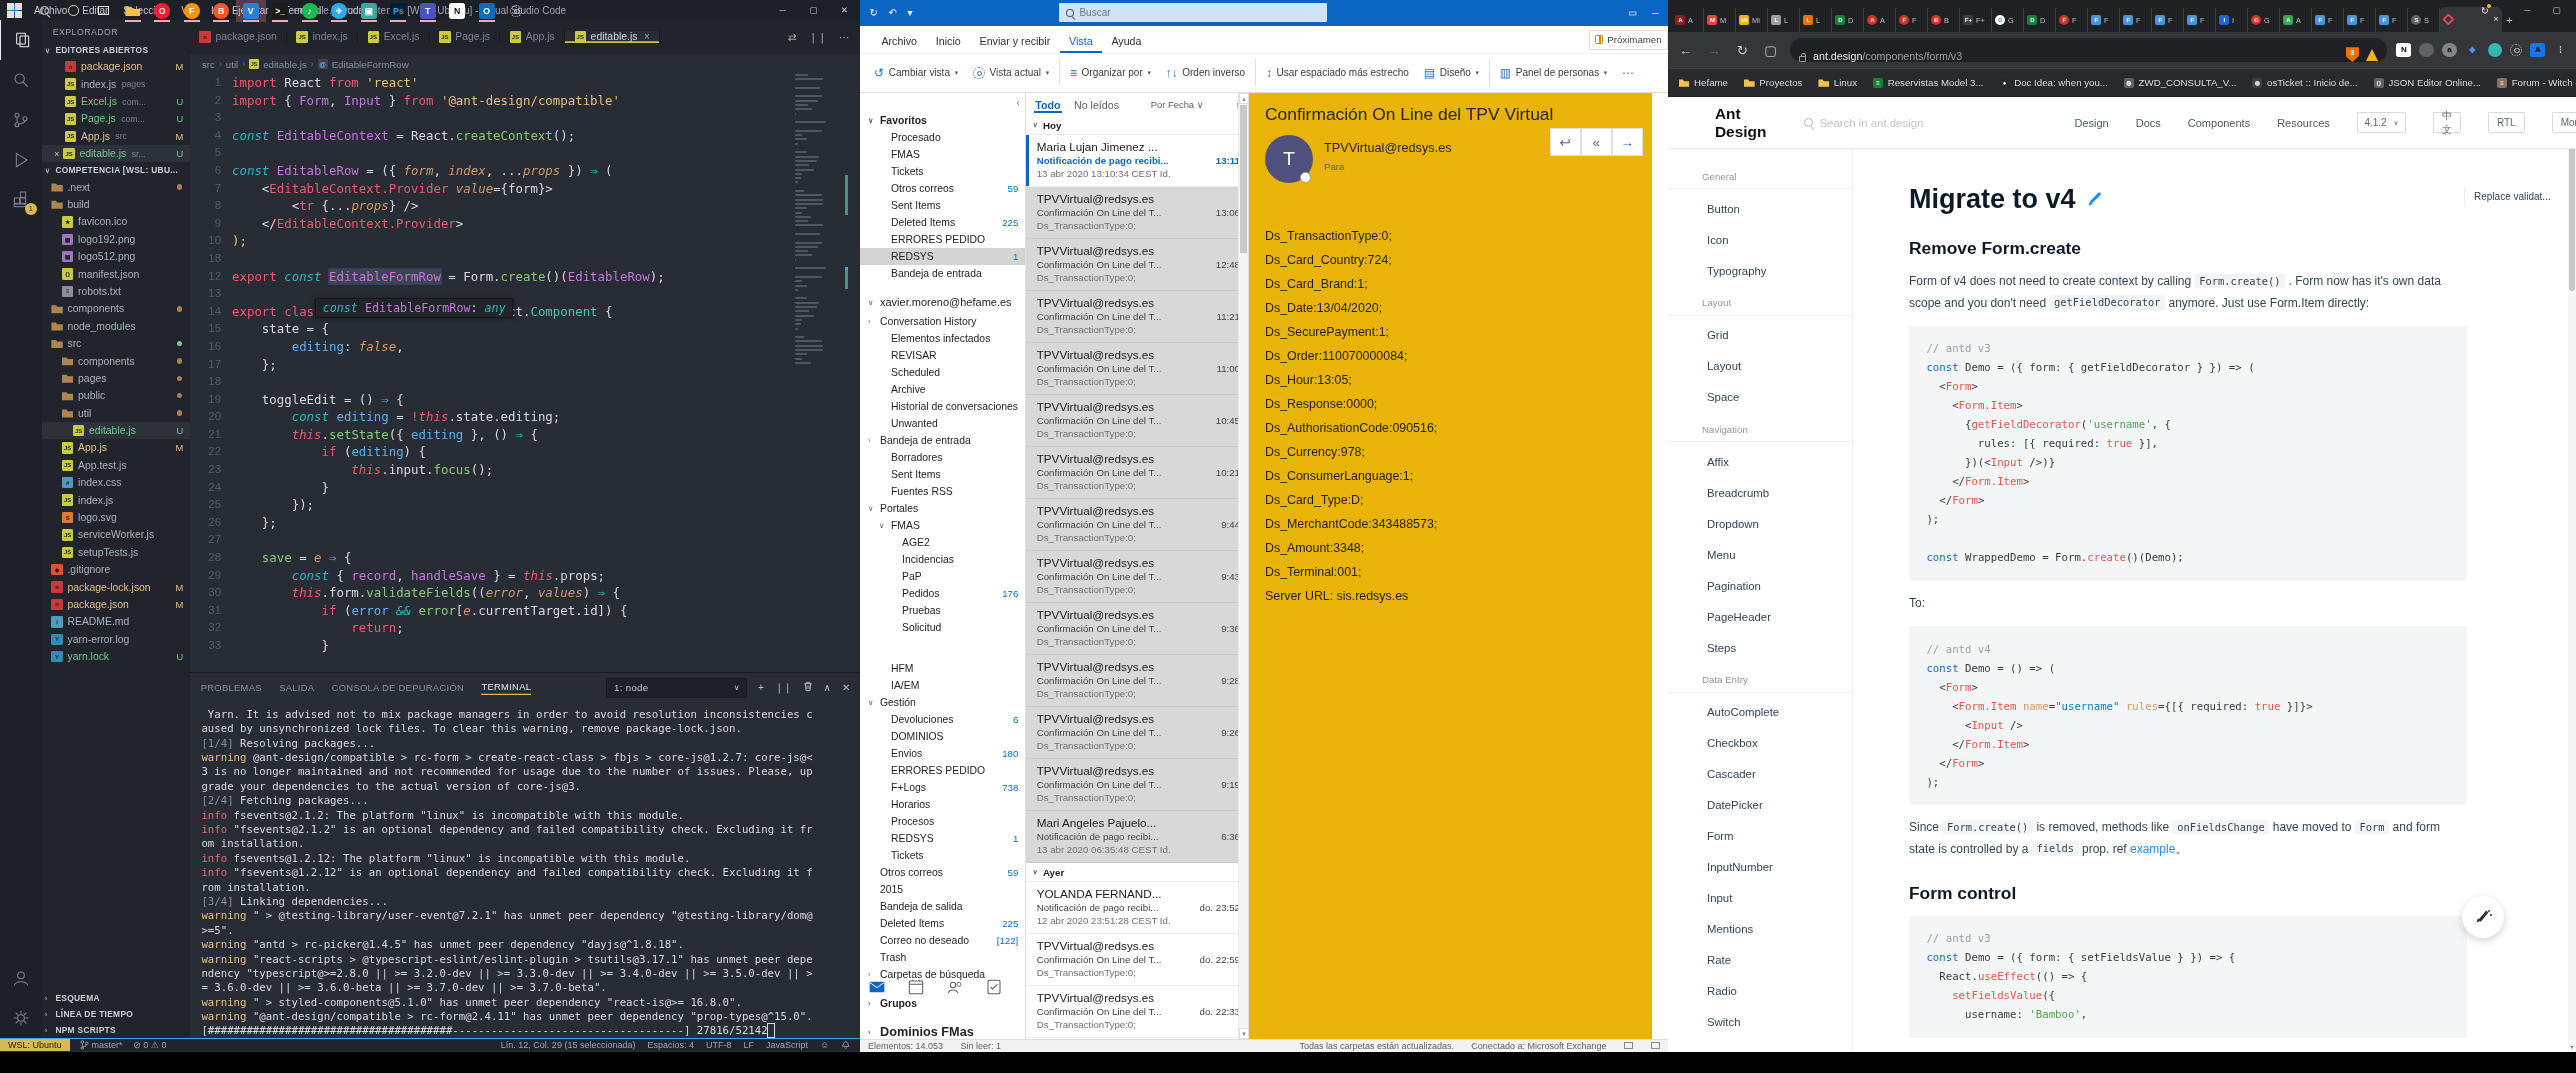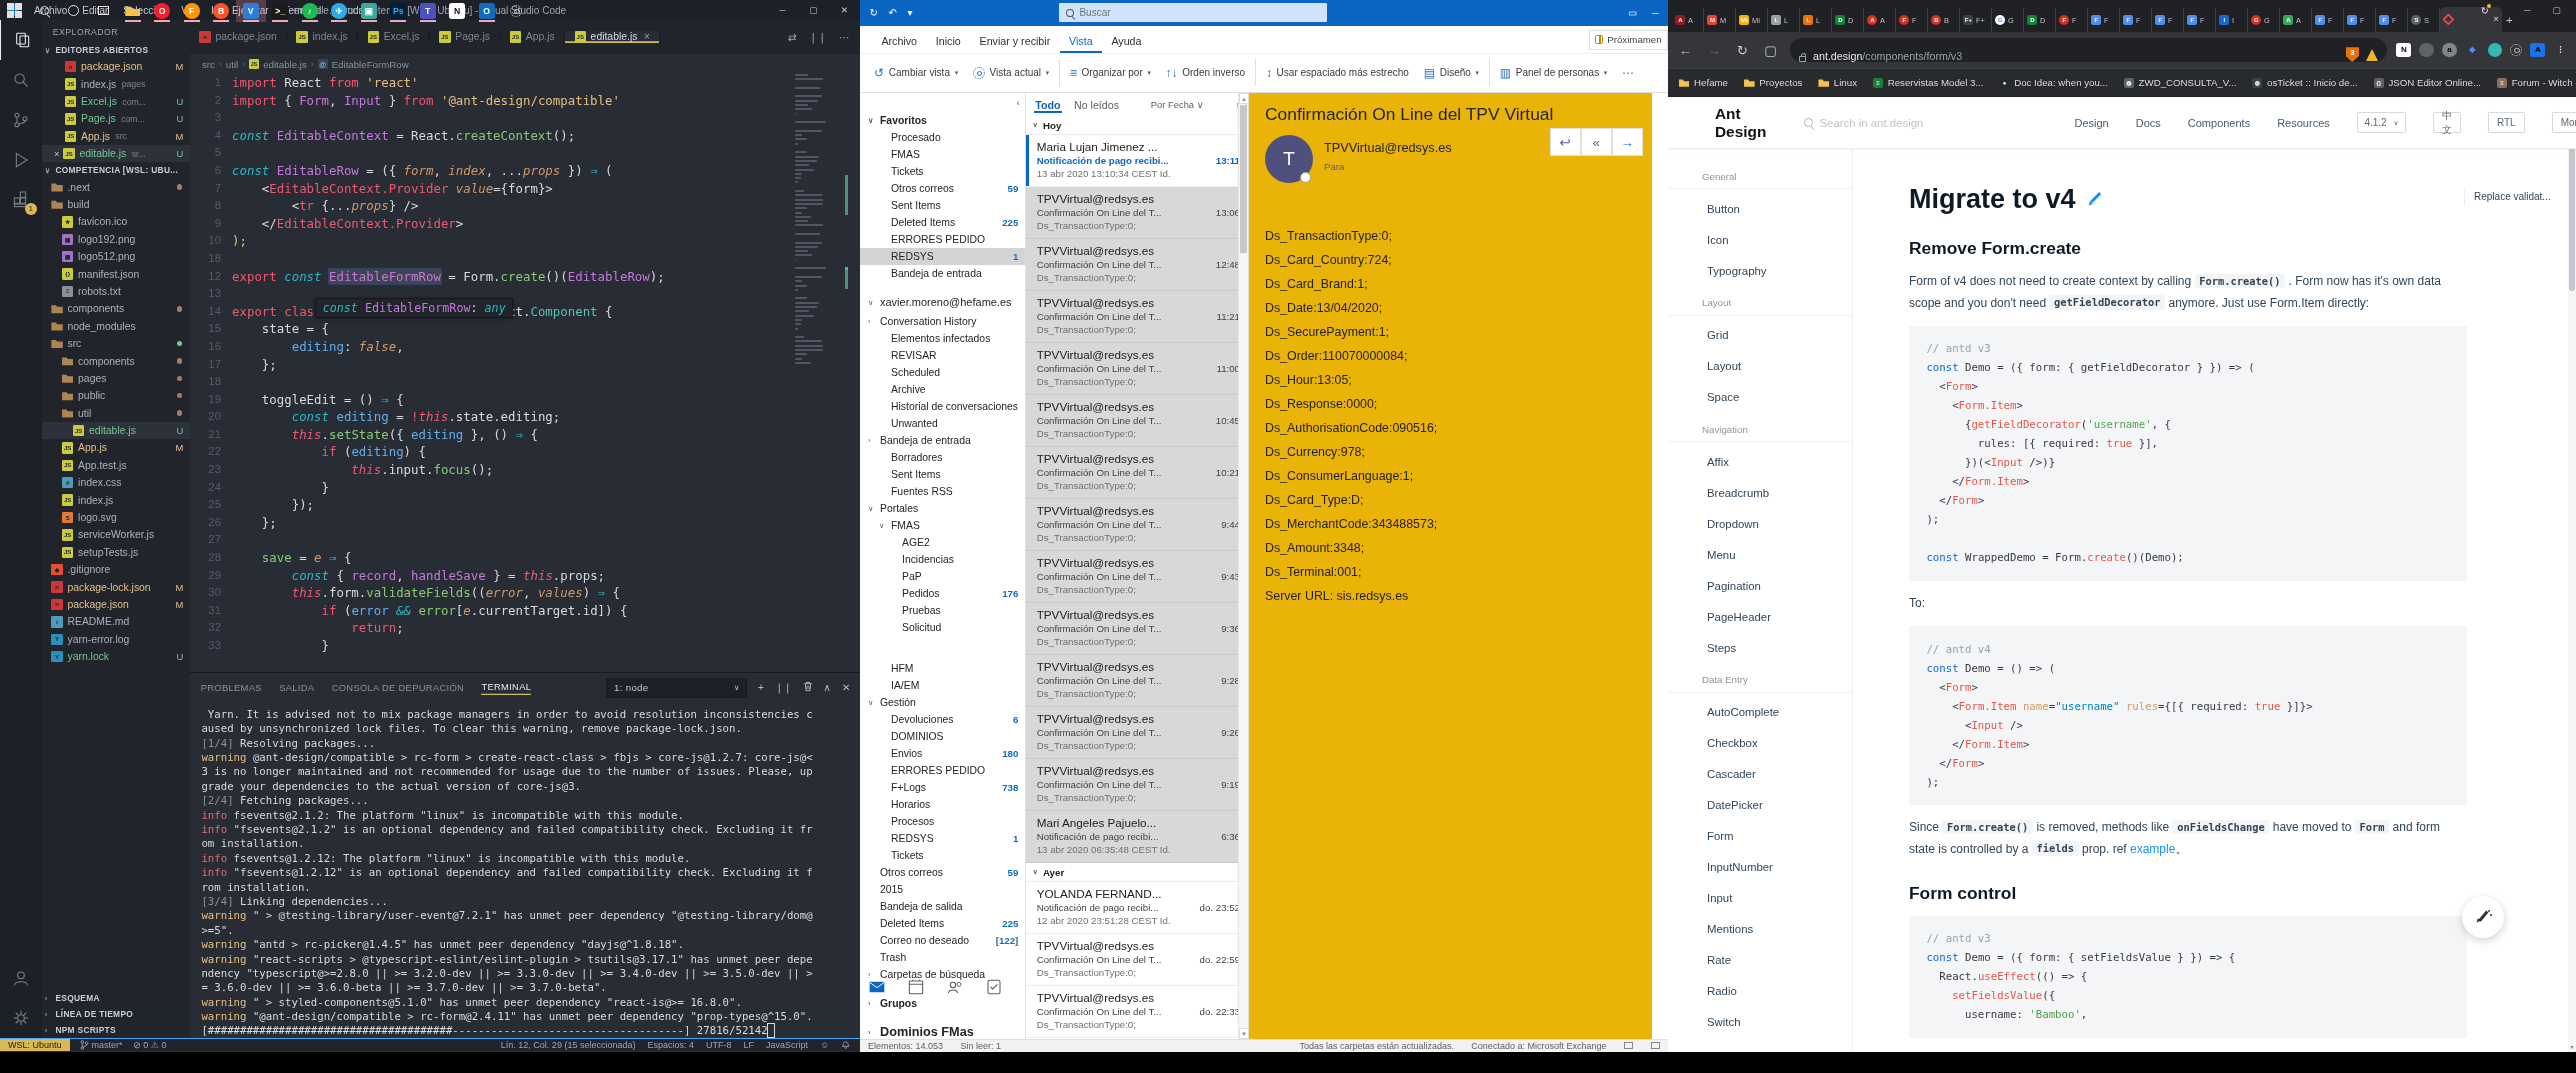--- a/index.html
+++ b/index.html
@@ -89,21 +89,21 @@
   .ol-soon { position:absolute; right:0; top:4px; width:79px; height:20px; border:0.7px solid #e1dfdd; display:flex; align-items:center; gap:4px; padding:0 5.4px; font-size:9.7px; color:#444; overflow:hidden; white-space:nowrap; }
   .ol-ribbon { height:39px; background:#fff; border-bottom:0.7px solid #e1dfdd; display:flex; align-items:center; padding-left:6.7px; }
   .ol-rbtn { display:flex; align-items:center; gap:4.7px; font-size:10px; color:#3b3a39; padding:0 7.4px; height:29.5px; white-space:nowrap; }
   .ol-rbtn .ric { font-size:12px; color:#2b70b8; }
   .ol-rsep { width:0.7px; height:27px; background:#e1dfdd; margin:0 2.7px; }
   .ol-car { font-size:6.7px; color:#605e5c; }
   .ol-body { position:absolute; left:0; top:93px; width:808px; height:946px; }
   .ol-folders { position:absolute; left:0; top:0; width:166px; height:100%; border-right:0.7px solid #e1dfdd; background:#fff; overflow:hidden; }
   .ol-collapse { position:absolute; right:5.4px; top:4px; color:#605e5c; font-size:9.4px; }
   .ol-frow { height:17px; display:flex; align-items:center; font-size:10.4px; color:#252423; position:relative; white-space:nowrap; overflow:hidden; }
-  .ol-frow .cnt { position:absolute; right:6.7px; color:#0f6cbd; font-size:9.7px; font-weight:bold; }
+  .ol-frow .cnt { position:absolute; right:6.7px; color:#0f6cbd; font-size:9.7px; font-weight:normal; }
   .ol-frow.sel { background:#d4d4d4; }
   .ol-frow.hdr { font-weight:bold; }
   .ol-frow.acct { font-size:11px; height:21.5px; }
   .ol-frow .chv { position:absolute; font-size:7.4px; color:#605e5c; }
   .ol-navicons { position:absolute; bottom:42px; left:9.4px; display:flex; gap:23px; align-items:center; }
   .ol-navicons svg { width:16px; height:16px; }
   .ol-list { position:absolute; left:166px; top:0; width:223px; height:100%; border-right:0.7px solid #e1dfdd; background:#fff; overflow:hidden; }
   .ol-lhead { height:23px; display:flex; align-items:center; padding:0 8px; gap:12px; font-size:10.7px; }
   .ol-lhead .todo { color:#0b66c3; font-weight:bold; box-shadow:inset 0 -2px 0 #0b66c3; padding:2.7px 1.3px; }
   .ol-lhead .nl { color:#605e5c; }
@@ -180,21 +180,21 @@
   .ant-side { width:185px; border-right:0.7px solid #f0f0f0; padding-top:10.7px; overflow:hidden; flex:0 0 auto; }
   .ant-sitem { height:31px; display:flex; align-items:center; padding-left:39px; font-size:11.4px; color:#314659; }
   .ant-shead { height:29.5px; display:flex; align-items:flex-end; padding:0 24px 6.7px 34px; font-size:9.7px; color:rgba(0,0,0,.45); border-bottom:0.7px solid #f0f0f0; margin-bottom:4px; }
   .ant-main { flex:1; padding:35px 101px 0 56px; position:relative; overflow:hidden; }
   .ant-title { font-size:27px; color:#0d1a26; font-weight:600; display:flex; align-items:center; gap:10.7px; }
   .ant-pen { width:17.4px; height:17.4px; position:relative; }
   .ant-pen i { position:absolute; left:7.4px; top:0.7px; width:2.7px; height:13.4px; background:#1890ff; transform:rotate(45deg); display:block; }
   .ant-pen b { position:absolute; left:1.3px; top:11.4px; border-left:2.7px solid transparent; border-right:2.7px solid transparent; border-top:4.7px solid #1890ff; transform:rotate(45deg); display:block; }
   .ant-h2 { font-size:17.4px; color:#0d1a26; font-weight:600; margin:23px 0 12px; }
   .ant-p { font-size:12px; color:#314659; line-height:21.5px; margin:5.4px 0; max-width:577px; }
-  .ant-chip { font-family:"DejaVu Sans Mono",monospace; font-size:10.4px; background:#f2f4f5; padding:1.3px 4.7px; border-radius:2px; color:#314659;font-weight:bold; }
+  .ant-chip { font-family:"DejaVu Sans Mono",monospace; font-size:10.4px; background:#f2f4f5; padding:1.3px 4.7px; border-radius:2px; color:#314659; }
   .ant-link { color:#1890ff; }
   .ant-code { background:#f4f5f6; border-radius:2px; padding:13.4px 17.4px; margin:12px 0; max-width:577px; }
   .ant-codeline { font-family:"DejaVu Sans Mono",monospace; font-size:10.7px; line-height:19px; white-space:pre; }
   .tk-ac{color:#9aa0a8;} .tk-ak{color:#0b69cf;} .tk-at{color:#e45649;} .tk-af{color:#e45649;}
   .tk-as{color:#50a14f;} .tk-ab{color:#0184bc;} .tk-ao{color:#e45649;} .tk-aa{color:#d19a66;} .tk-ap{color:#383a42;}
   .ant-toc { position:absolute; right:17.4px; top:38px; border-left:1.3px solid #ebedf0; padding:4px 0 4px 9.4px; font-size:10px; color:#314659; width:87px; white-space:nowrap; overflow:hidden; }
   .ant-fab { position:absolute; right:72px; bottom:114px; width:42px; height:42px; border-radius:50%; background:#fff; box-shadow:0 2.7px 8px rgba(0,0,0,.18); display:flex; align-items:center; justify-content:center; }
   .ant-fabpen { width:17.4px; height:17.4px; position:relative; }
   .ant-fabpen i { position:absolute; left:7.4px; top:1.3px; width:2.7px; height:12px; background:#333; transform:rotate(40deg); display:block; }
   .ant-fabpen b { position:absolute; left:2px; top:10.7px; border-left:2px solid transparent; border-right:2px solid transparent; border-top:4px solid #333; transform:rotate(40deg); display:block; }

